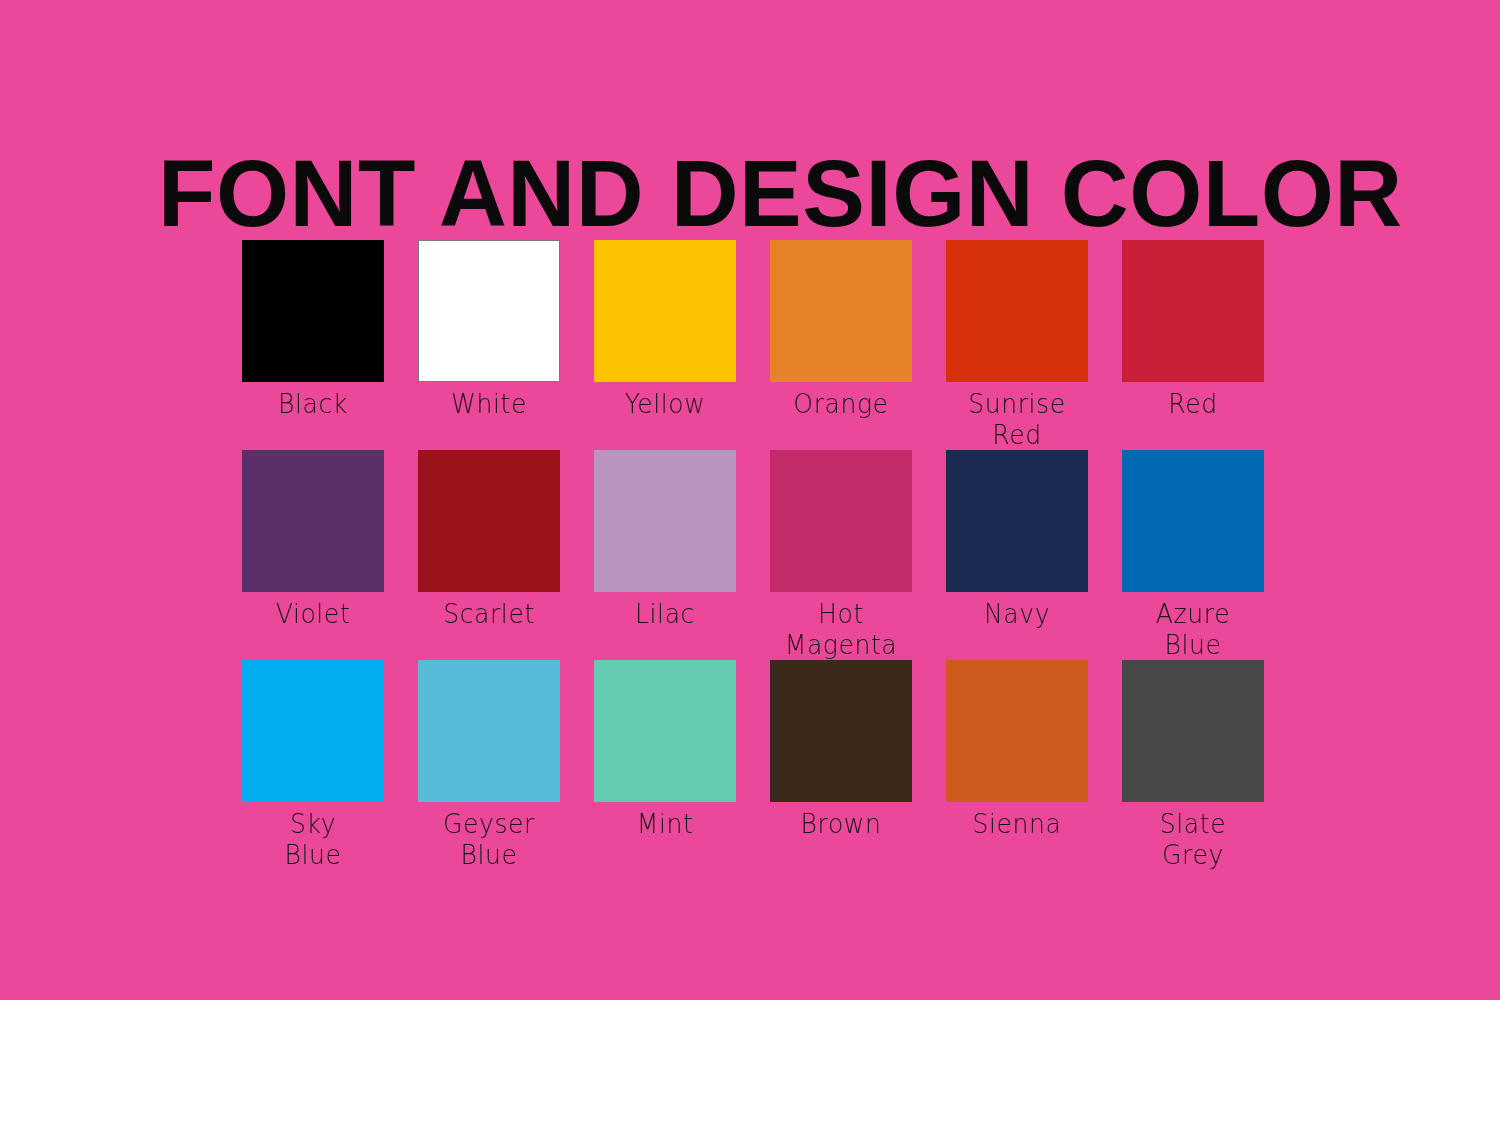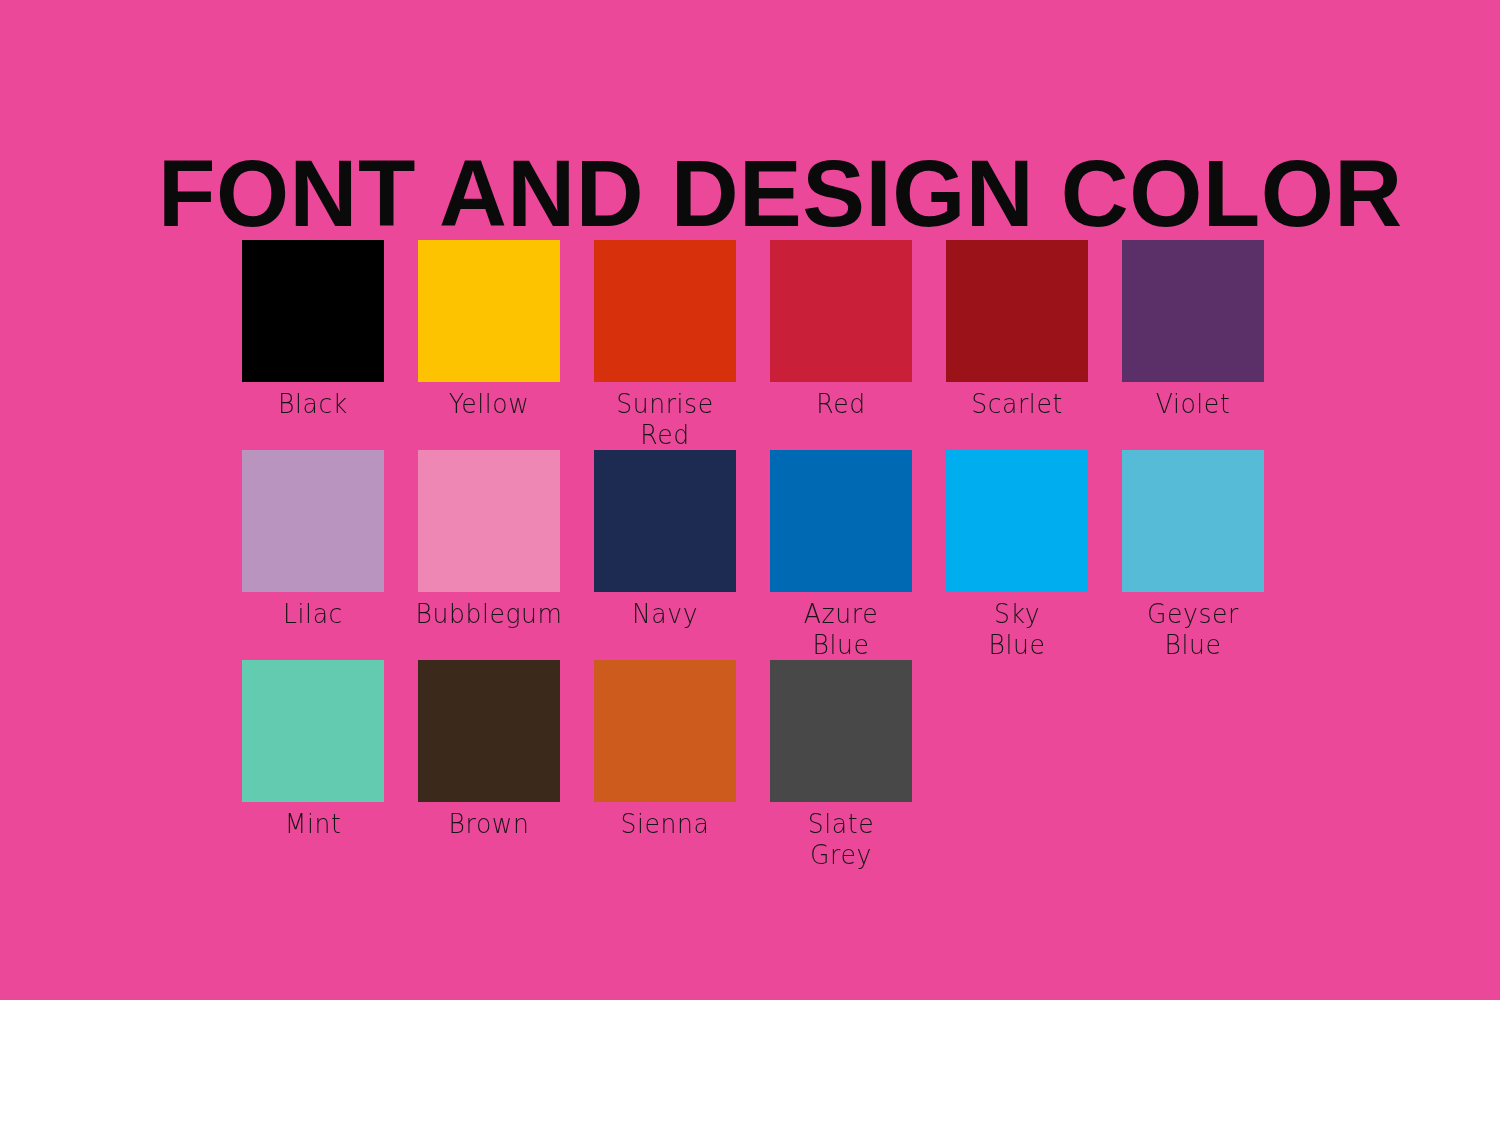--- a/index.html
+++ b/index.html
@@ -96,46 +96,54 @@
 <div id="page">
 
   <h1 id="page-title">FONT AND DESIGN COLOR</h1>
 
   <div id="swatch-grid">
       <div class="swatch-cell">
         <div class="swatch-chip" style="background-color: rgb(0, 0, 0);"></div>
         <div class="swatch-label"><span>Black</span></div>
       </div>
       <div class="swatch-cell">
+        <div class="swatch-chip bordered" style="background-color: rgb(255, 255, 255);"></div>
+        <div class="swatch-label"><span>White</span></div>
+      </div>
+      <div class="swatch-cell">
         <div class="swatch-chip" style="background-color: rgb(253, 195, 0);"></div>
         <div class="swatch-label"><span>Yellow</span></div>
+      </div>
+      <div class="swatch-cell">
+        <div class="swatch-chip" style="background-color: rgb(229, 130, 42);"></div>
+        <div class="swatch-label"><span>Orange</span></div>
       </div>
       <div class="swatch-cell">
         <div class="swatch-chip" style="background-color: rgb(214, 49, 12);"></div>
         <div class="swatch-label"><span>Sunrise</span><span class="l2">Red</span></div>
       </div>
       <div class="swatch-cell">
         <div class="swatch-chip" style="background-color: rgb(201, 31, 56);"></div>
         <div class="swatch-label"><span>Red</span></div>
       </div>
       <div class="swatch-cell">
+        <div class="swatch-chip" style="background-color: rgb(91, 48, 105);"></div>
+        <div class="swatch-label"><span>Violet</span></div>
+      </div>
+      <div class="swatch-cell">
         <div class="swatch-chip" style="background-color: rgb(155, 18, 24);"></div>
         <div class="swatch-label"><span>Scarlet</span></div>
-      </div>
-      <div class="swatch-cell">
-        <div class="swatch-chip" style="background-color: rgb(91, 48, 105);"></div>
-        <div class="swatch-label"><span>Violet</span></div>
       </div>
       <div class="swatch-cell">
         <div class="swatch-chip" style="background-color: rgb(184, 148, 190);"></div>
         <div class="swatch-label"><span>Lilac</span></div>
       </div>
       <div class="swatch-cell">
-        <div class="swatch-chip" style="background-color: rgb(238, 135, 180);"></div>
-        <div class="swatch-label"><span>Bubblegum</span></div>
+        <div class="swatch-chip" style="background-color: rgb(195, 43, 107);"></div>
+        <div class="swatch-label"><span>Hot</span><span class="l2">Magenta</span></div>
       </div>
       <div class="swatch-cell">
         <div class="swatch-chip" style="background-color: rgb(29, 42, 82);"></div>
         <div class="swatch-label"><span>Navy</span></div>
       </div>
       <div class="swatch-cell">
         <div class="swatch-chip" style="background-color: rgb(0, 105, 180);"></div>
         <div class="swatch-label"><span>Azure</span><span class="l2">Blue</span></div>
       </div>
       <div class="swatch-cell">

